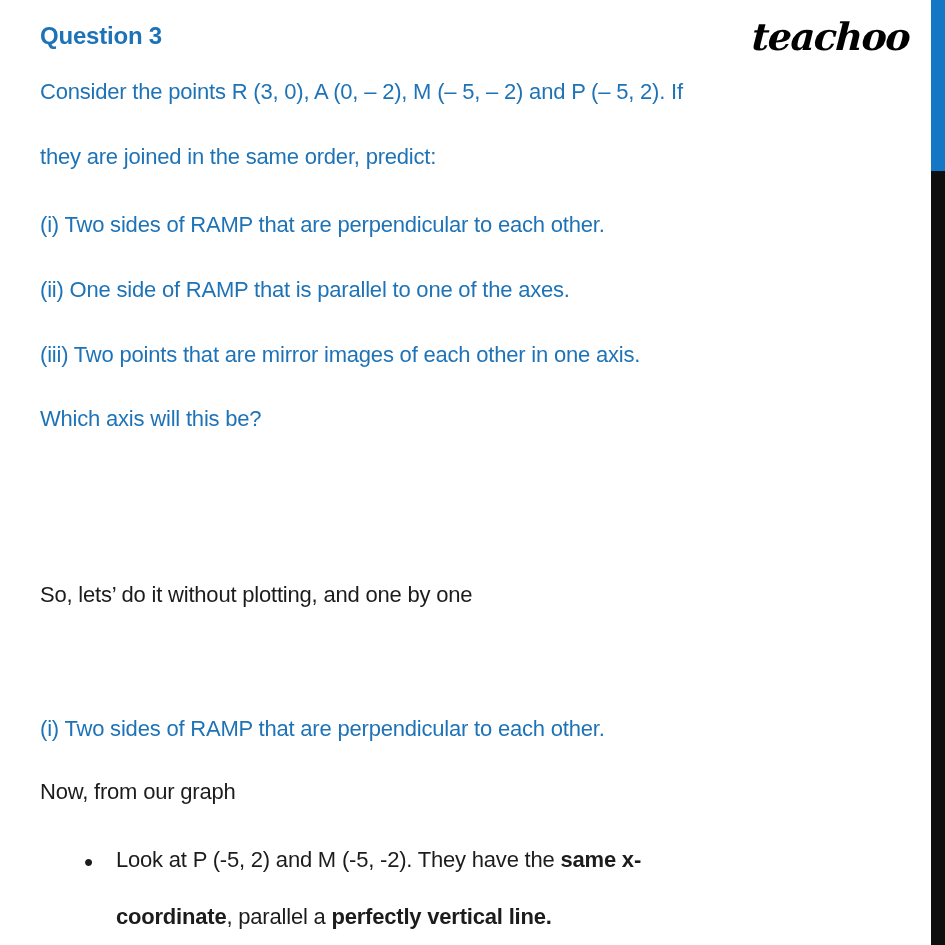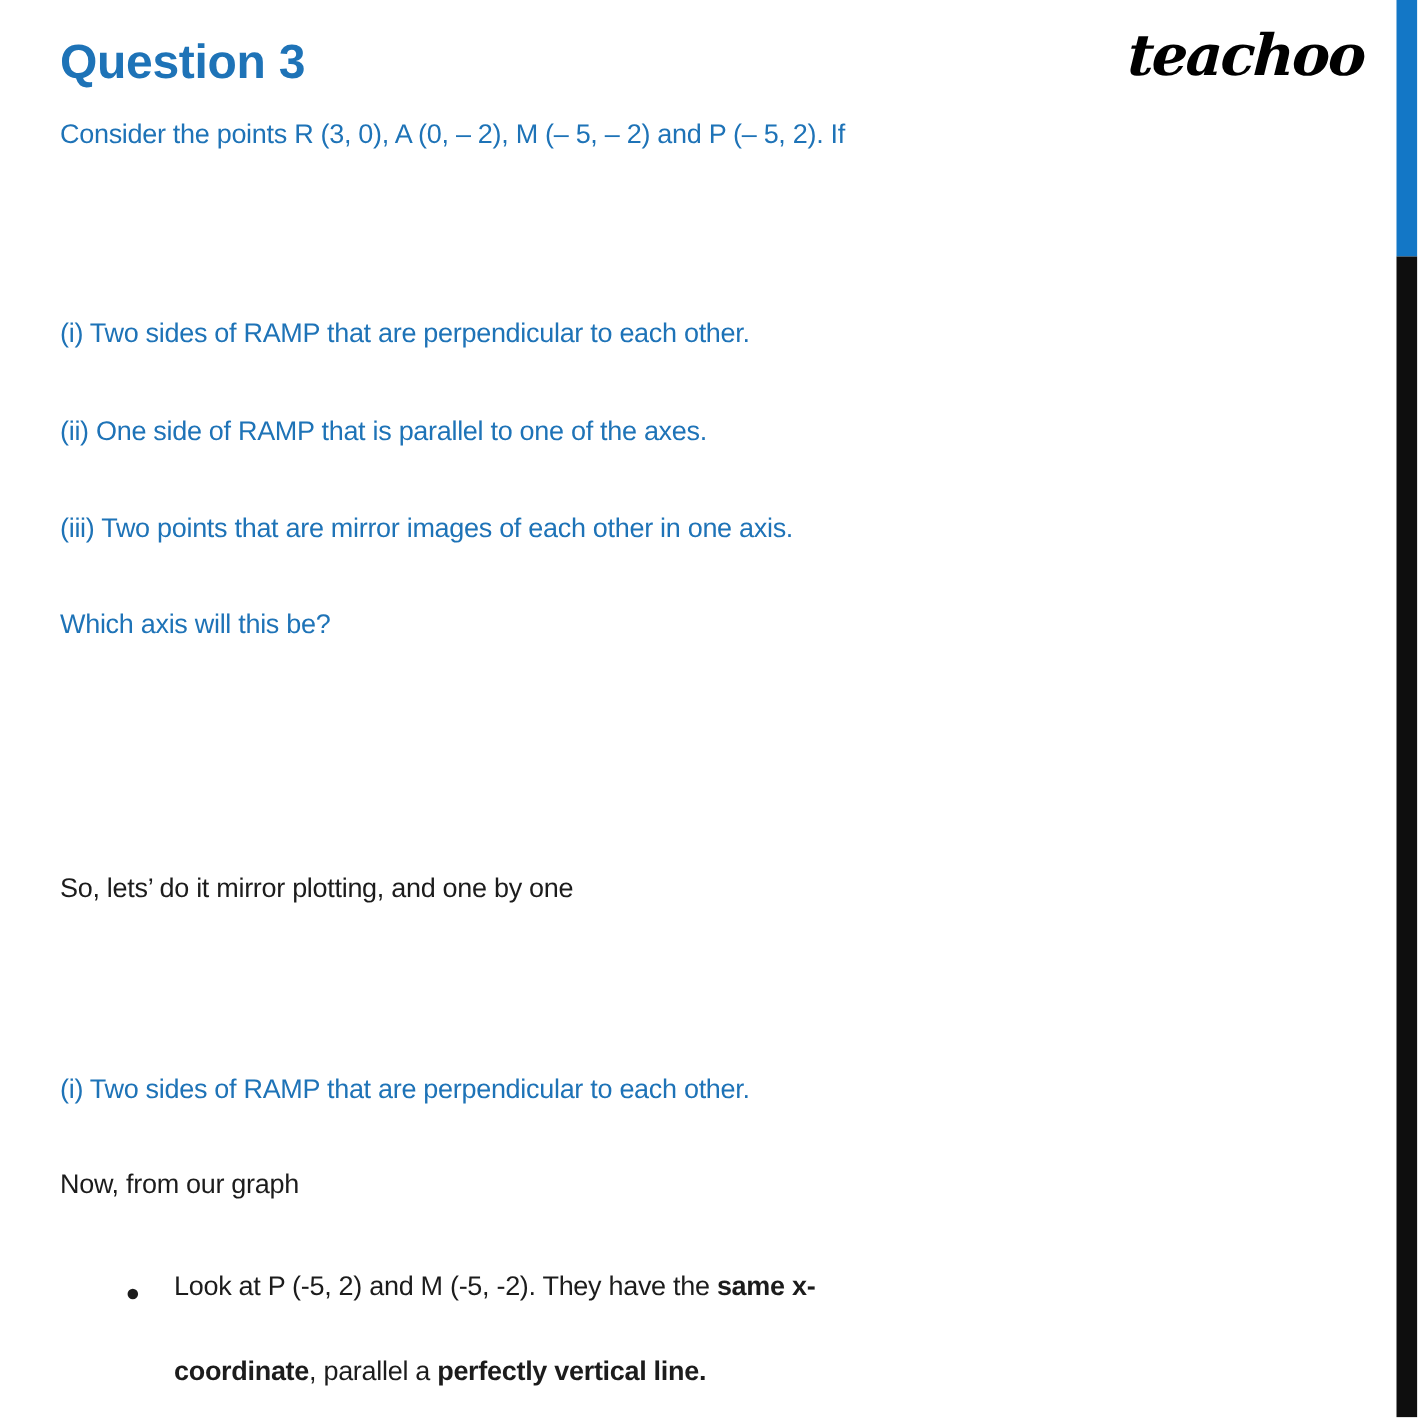--- a/index.html
+++ b/index.html
@@ -39,27 +39,27 @@
     font-weight: 800;
     font-size: 38px;
     letter-spacing: -1.5px;
     color: #000000;
     transform: skewX(-3deg);
   }
   .row {
     position: absolute;
     left: 40px;
     white-space: nowrap;
-    font-size: 18px;
+    font-size: 22px;
     letter-spacing: -0.2px;
     line-height: 1.25;
     color: var(--blue);
   }
   .row.black { color: var(--ink); }
-  .row.title { font-weight: 700; font-size: 32px; text-align: right; }
+  .row.title { font-weight: 700; font-size: 24px; text-align: right; }
   .b { font-weight: 700; text-align: center; }
   .bullet-marker {
     position: absolute;
     left: 84px;
     color: var(--ink);
     font-size: 26px;
     line-height: 1.25;
   }
   .bullet-text { left: 116px; }
 </style>
@@ -69,26 +69,27 @@
 <div class="canvas">
 
   <div class="edge-bar-blue"></div>
   <div class="edge-bar-black"></div>
 
   <div class="logo">teachoo</div>
 
   <div class="row title" style="top:21px">Question 3</div>
 
   <div class="row" style="top:78px">Consider the points R (3, 0), A (0, – 2), M (– 5, – 2) and P (– 5, 2). If</div>
+  <div class="row" style="top:143px">they are joined in the same order, predict:</div>
   <div class="row" style="top:211px">(i) Two sides of RAMP that are perpendicular to each other.</div>
   <div class="row" style="top:276px">(ii) One side of RAMP that is parallel to one of the axes.</div>
   <div class="row" style="top:405px">Which axis will this be?</div>
   <div class="row" style="top:341px">(iii) Two points that are mirror images of each other in one axis.</div>
 
-  <div class="row black" style="top:581px">So, lets’ do it mirror plotting, and one by one</div>
+  <div class="row black" style="top:581px">So, lets’ do it without plotting, and one by one</div>
 
   <div class="row" style="top:715px">(i) Two sides of RAMP that are perpendicular to each other.</div>
   <div class="row black" style="top:778px">Now, from our graph</div>
 
   <div class="bullet-marker" style="top:846px">•</div>
   <div class="row black bullet-text" style="top:846px"><span>Look at P (-5, 2) and M (-5, -2). They have the </span><span class="b">same x-</span></div>
   <div class="row black bullet-text" style="top:903px"><span class="b">coordinate</span><span>, parallel a </span><span class="b">perfectly vertical line.</span></div>
 
 </div>
 

